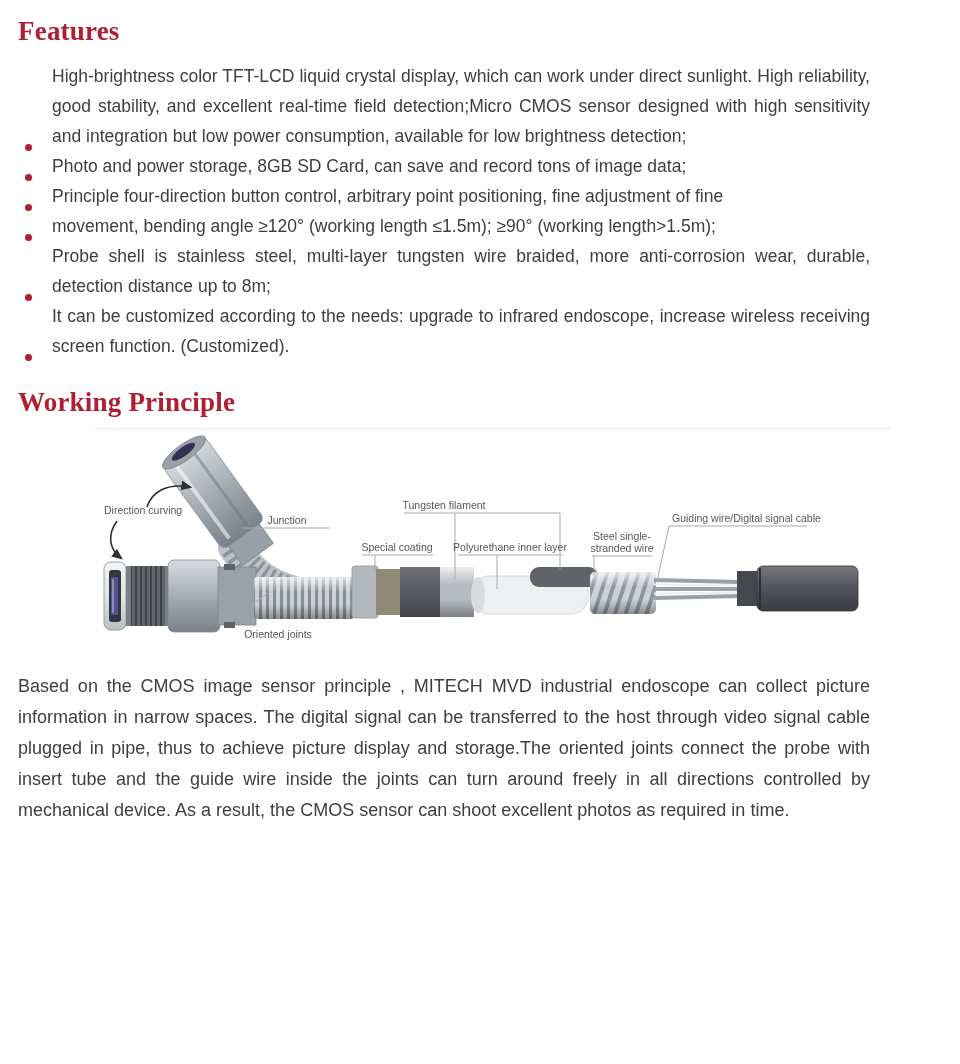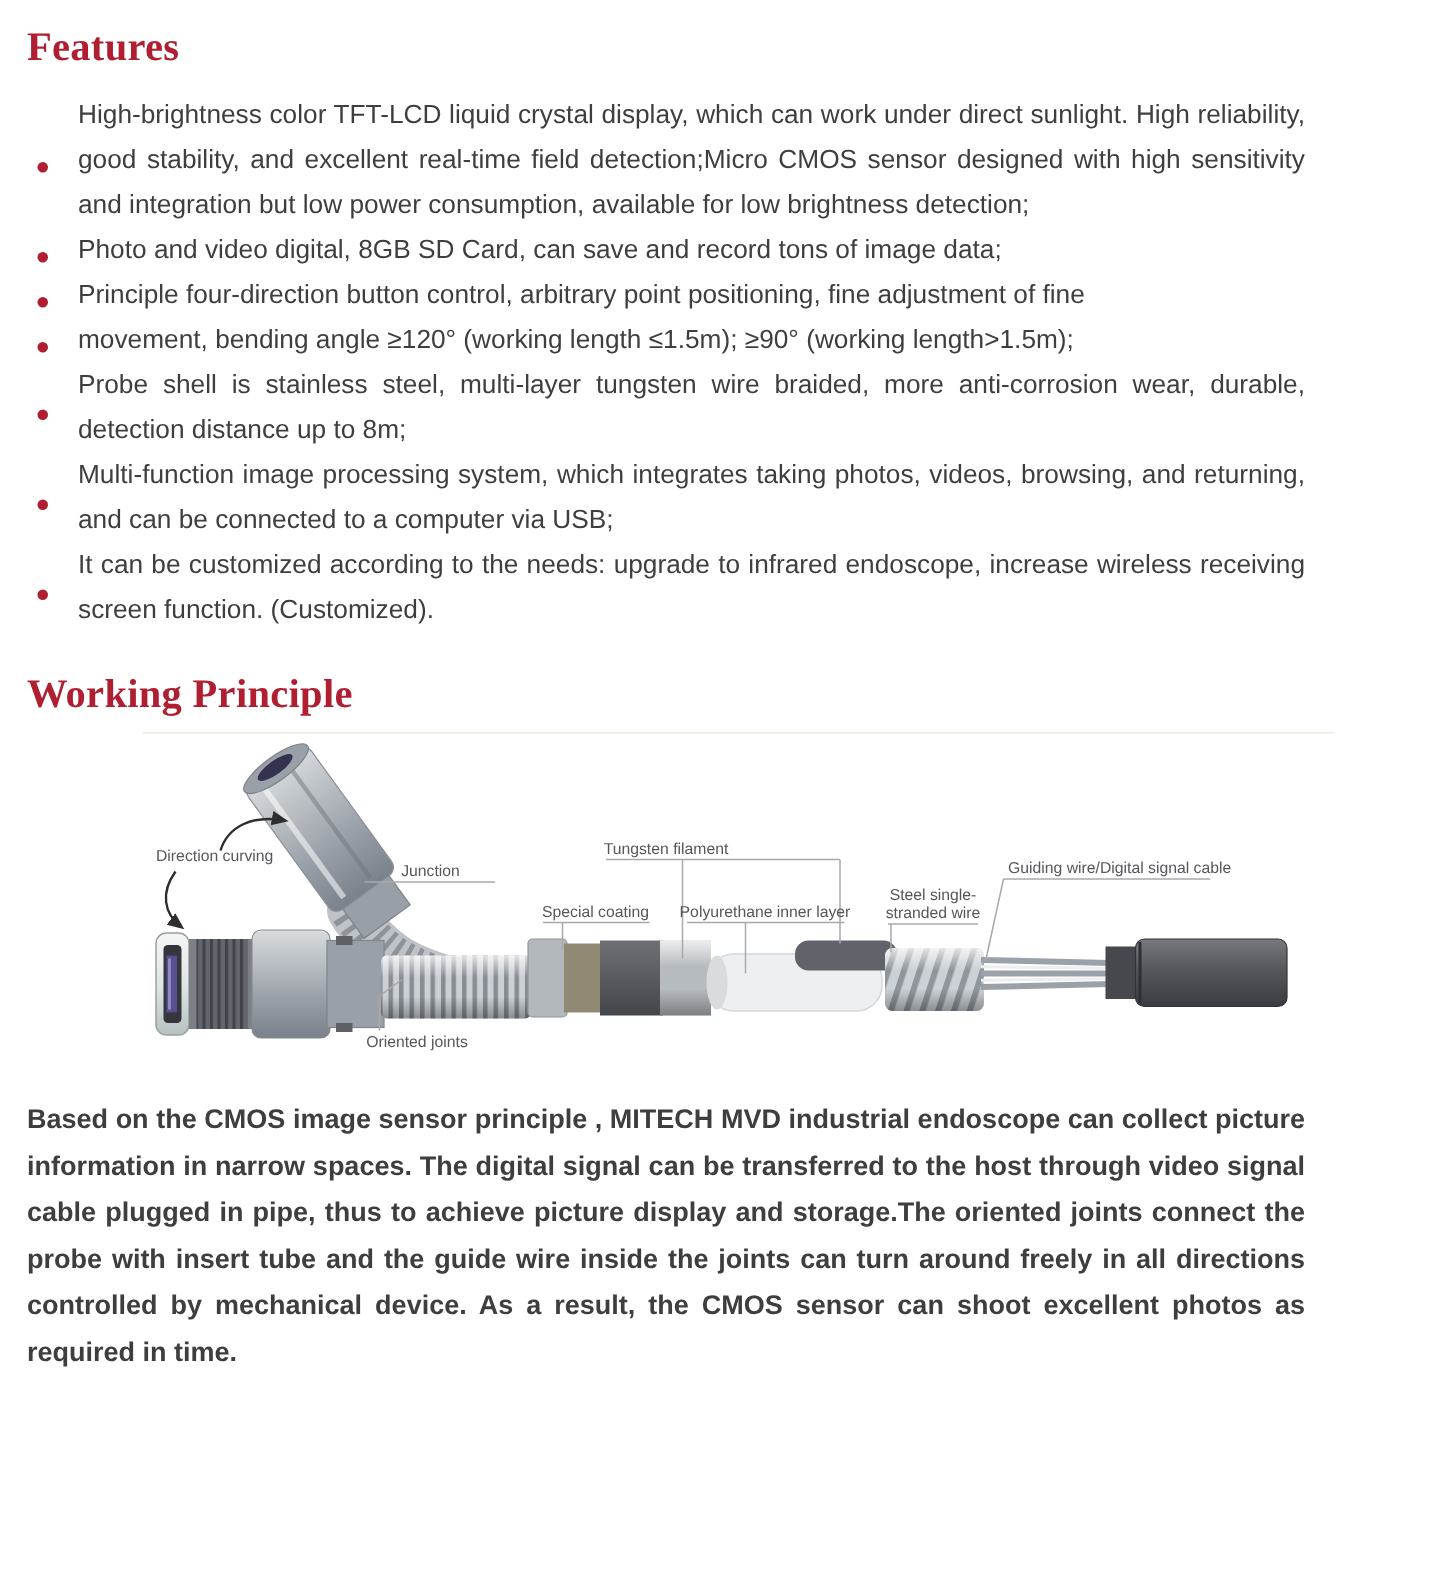--- a/index.html
+++ b/index.html
@@ -18,21 +18,21 @@
     margin:16px 0 0 18px;
     letter-spacing:.2px;
   }
   ul.features{
     list-style:none;
     margin:14px 0 0 0;
     padding:0 18px 0 25px;
   }
   ul.features li{
     display:flex;
-    align-items:center;
+    align-items:flex-end;
     margin:0;
   }
   ul.features .dot{
     flex:0 0 auto;
     width:7px;height:7px;border-radius:50%;
     background:#b01f31;
     margin:11px 20px 0 0;
   }
   ul.features .txt{
     flex:1 1 auto;
@@ -50,21 +50,20 @@
   }
   .diagram-wrap{margin:0;padding:0;}
   .diagram-wrap svg{display:block;}
   p.body-par{
     margin:6px 18px 0 18px;
     font-size:18px;
     line-height:31px;
     text-align:justify;
     text-align-last:left;
     color:#3e3e3e;
-    font-weight:bold;
   }
   .lbl{
     font-family:"Liberation Sans","DejaVu Sans",sans-serif;
     font-size:10.5px;
     fill:#55575b;
   }
   .ptr{stroke:#a9a9a9;stroke-width:1;fill:none;}
   .arrowline{stroke:#2e2e2e;stroke-width:1.6;fill:none;}
 </style>
 </head>
@@ -74,37 +73,33 @@
 
   <h1 class="sec">Features</h1>
 
   <ul class="features">
     <li>
         <span class="dot"></span>
         <div class="txt">High-brightness color TFT-LCD liquid crystal display, which can work under direct sunlight. High reliability, good stability, and excellent real-time field detection;Micro CMOS sensor designed with high sensitivity and integration but low power consumption, available for low brightness detection;</div>
       </li>
     <li>
         <span class="dot"></span>
-        <div class="txt">Photo and video digital, 8GB SD Card, can save and record tons of image data;</div>
+        <div class="txt">Photo and power storage, 8GB SD Card, can save and record tons of image data;</div>
       </li>
     <li>
         <span class="dot"></span>
         <div class="txt">Principle four-direction button control, arbitrary point positioning, fine adjustment of fine</div>
       </li>
     <li>
         <span class="dot"></span>
         <div class="txt">movement, bending angle ≥120° (working length ≤1.5m); ≥90° (working length&gt;1.5m);</div>
       </li>
     <li>
         <span class="dot"></span>
         <div class="txt">Probe shell is stainless steel, multi-layer tungsten wire braided, more anti-corrosion wear, durable, detection distance up to 8m;</div>
-      </li>
-    <li>
-        <span class="dot"></span>
-        <div class="txt">Multi-function image processing system, which integrates taking photos, videos, browsing, and returning, and can be connected to a computer via USB;</div>
       </li>
     <li>
         <span class="dot"></span>
         <div class="txt">It can be customized according to the needs: upgrade to infrared endoscope, increase wireless receiving screen function. (Customized).</div>
       </li>
   </ul>
 
   <h1 class="sec" style="margin-top:26px">Working Principle</h1>
 
   <div class="divider"></div>

